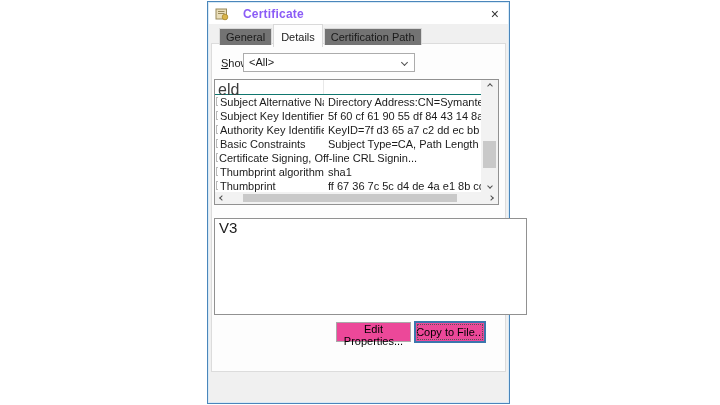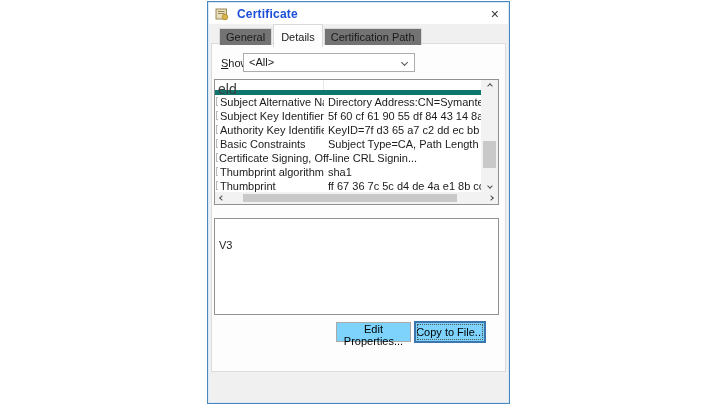--- a/index.html
+++ b/index.html
@@ -8,21 +8,21 @@
            font-family:"Liberation Sans", sans-serif; overflow:hidden; }
 
   
   .dialog { position:absolute; left:207px; top:1px; width:303px; height:403px;
             background:#f0f0f0; border:1px solid #4a86bb;
             box-shadow: inset 0 0 0 1px #d9eaf6; }
 
   .titlebar { position:absolute; left:1px; top:1px; right:1px; height:21px;
               background:#ffffff; display:flex; align-items:center; padding-left:6px; }
   .app-icon { width:14px; height:14px; display:inline-block; }
-  .title { font-size:12px; font-weight:bold; color:#1d4ed8; margin-left:8px; letter-spacing:.2px; }
+  .title { font-size:12px; font-weight:bold; color:#8b5cf6; margin-left:14px; letter-spacing:.2px; }
   .close { position:absolute; right:9px; top:2px; font-size:14px; line-height:18px;
            color:#333; cursor:default; }
 
   
   .tabstrip { position:absolute; left:11px; top:25px; display:flex; align-items:flex-end;
               height:18px; z-index:3; }
   .tab { font-size:11px; color:#1a1a1a; background:#737373; border:1px solid #d9d9d9;
          border-bottom:none; padding:2px 6px 2px; margin-right:1px; white-space:nowrap; }
   .tab.active { background:#fdfdfd; padding:6px 7px 4px; margin-bottom:-2px; }
 
@@ -42,22 +42,22 @@
           border-left:1px solid #505050; border-top:1px solid #505050; }
   .chev.up    { transform:rotate(45deg); }
   .chev.down  { transform:rotate(225deg); }
   .chev.left  { transform:rotate(-45deg); }
   .chev.right { transform:rotate(135deg); }
   .chev.sm { width:4px; height:4px; }
 
   
   .listbox { position:absolute; left:2px; top:35px; width:285px; height:126px;
              background:#fff; border:1px solid #919191; overflow:hidden; }
-  .lv-header { display:flex; height:15px; font-size:14px; color:#3c3c3c;
-               border-bottom:5px solid #0f766e; margin-right:17px; }
+  .lv-header { display:flex; height:15px; font-size:16px; color:#3c3c3c;
+               border-bottom:1px solid #0f766e; margin-right:17px; }
   .lv-col.f { width:109px; padding:1px 0 0 3px; border-right:1px solid #e8e8e8; }
   .lv-col.v { flex:1; padding:1px 0 0 4px; }
   .lv-rows { margin-right:17px; }
   .lv-row { position:relative; display:flex; height:14px; line-height:14px;
             font-size:11px; color:#1b1b1b; white-space:nowrap; }
   .frag { position:absolute; left:1px; top:2px; width:2px; height:9px;
           border-left:1px solid #b9b9b9; border-top:1px solid #b9b9b9;
           border-bottom:1px solid #b9b9b9; }
   .lv-field { width:109px; padding-left:5px; overflow:hidden; }
   .lv-value { flex:1; padding-left:4px; overflow:hidden; }
@@ -68,27 +68,27 @@
   .sb-btn.up { top:0; } .sb-btn.down { bottom:0; }
   .vthumb { position:absolute; left:2px; width:13px; top:61px; height:27px; background:#c9c9c9; }
 
   .hscroll { position:absolute; left:0; right:0; bottom:0; height:12px; background:#f2f2f2; }
   .hs-btn { position:absolute; top:0; width:14px; height:12px; display:flex;
             align-items:center; justify-content:center; }
   .hs-btn.l { left:0; } .hs-btn.r { right:0; }
   .hthumb { position:absolute; top:2px; height:8px; left:28px; width:214px; background:#c9c9c9; }
 
   
-  .detailbox { position:absolute; left:2px; top:174px; width:285px; height:97px;
-               background:#fff; border:1px solid #919191; font-size:11px; color:#1b1b1b;
-               padding:20px 4px; }
+  .detailbox { position:absolute; left:2px; top:174px; width:313px; height:97px;
+               background:#fff; border:1px solid #919191; font-size:15px; color:#1b1b1b;
+               padding:0 4px; }
 
   
   .btn { position:absolute; font-family:"Liberation Sans", sans-serif; font-size:11px;
-         color:#000; background:#7dd3fc; border:1px solid #a9a9a9; height:20px; }
+         color:#000; background:#ec4899; border:1px solid #a9a9a9; height:20px; }
   .btn.edit { left:124px; top:278px; width:75px; }
   .btn.copy { left:202px; top:277px; width:72px; height:22px;
               border:2px solid #3c76ad; outline:1px dotted #555; outline-offset:-4px;text-align:right; }
 
   .footer { position:absolute; left:1px; right:1px; bottom:1px; height:31px;
             background:#f0f0f0; border-top:1px solid #dfdfdf; }
   .btn.ok { right:5px; top:5px; width:57px; }
 </style>
 </head>
 <body>

